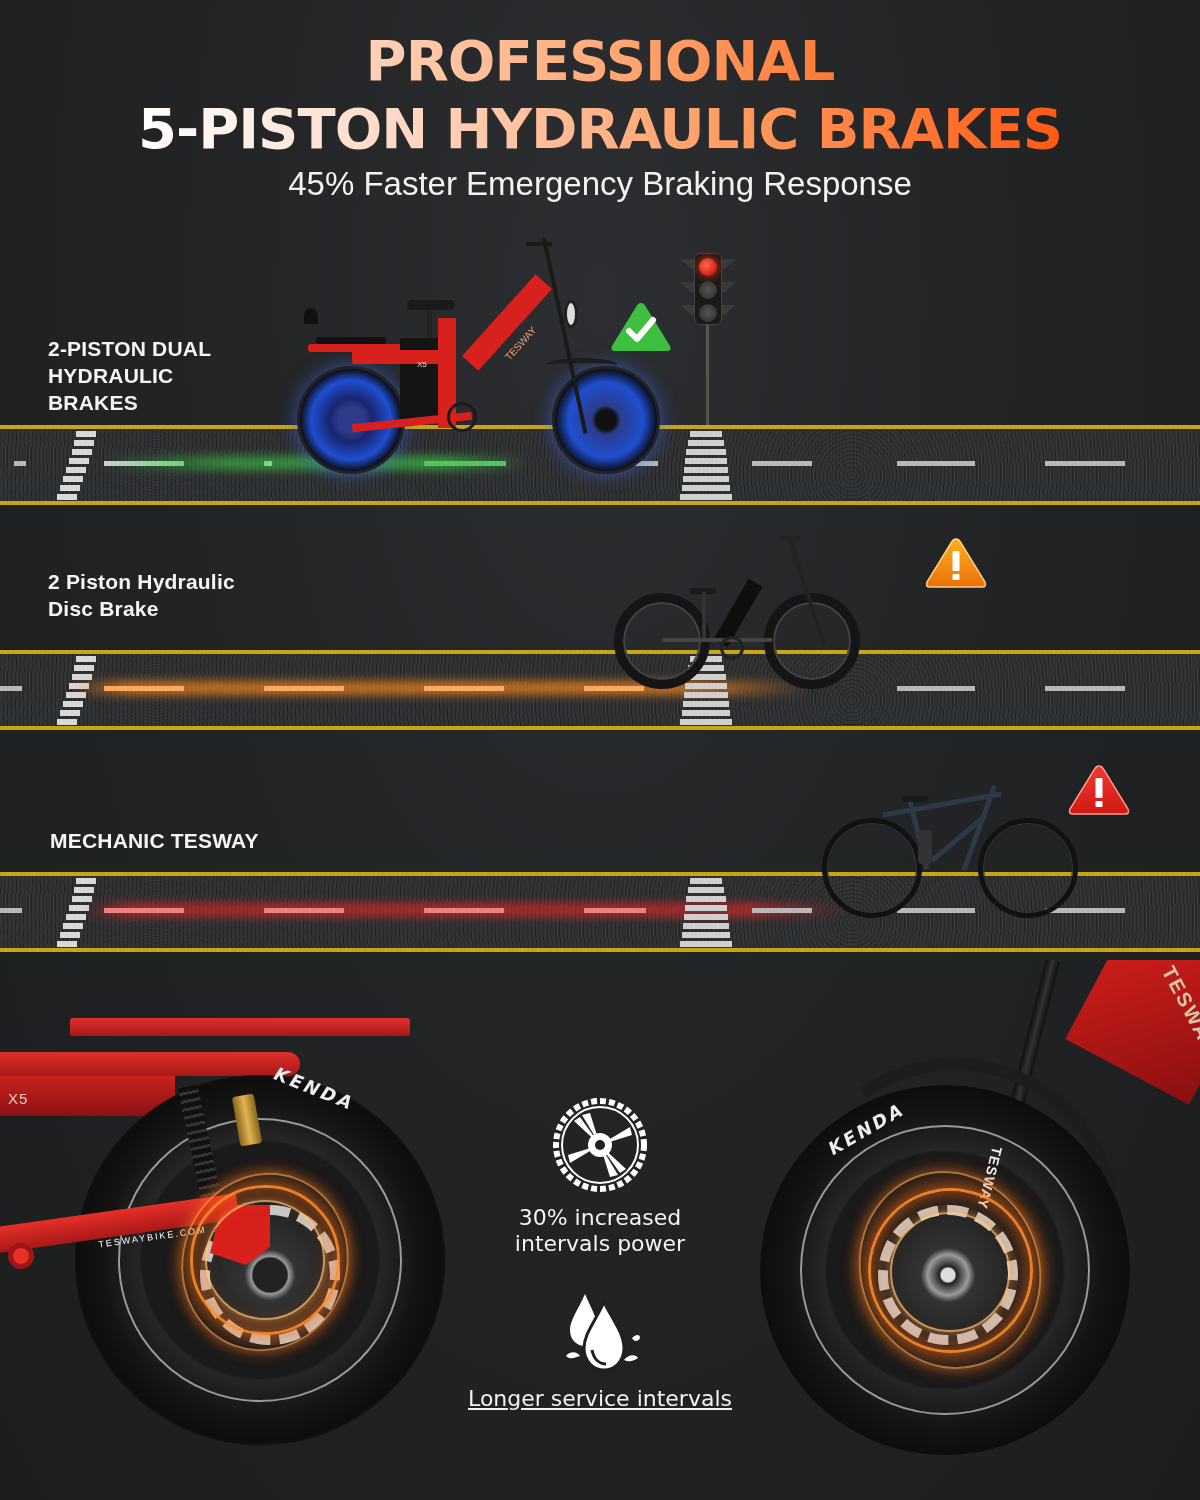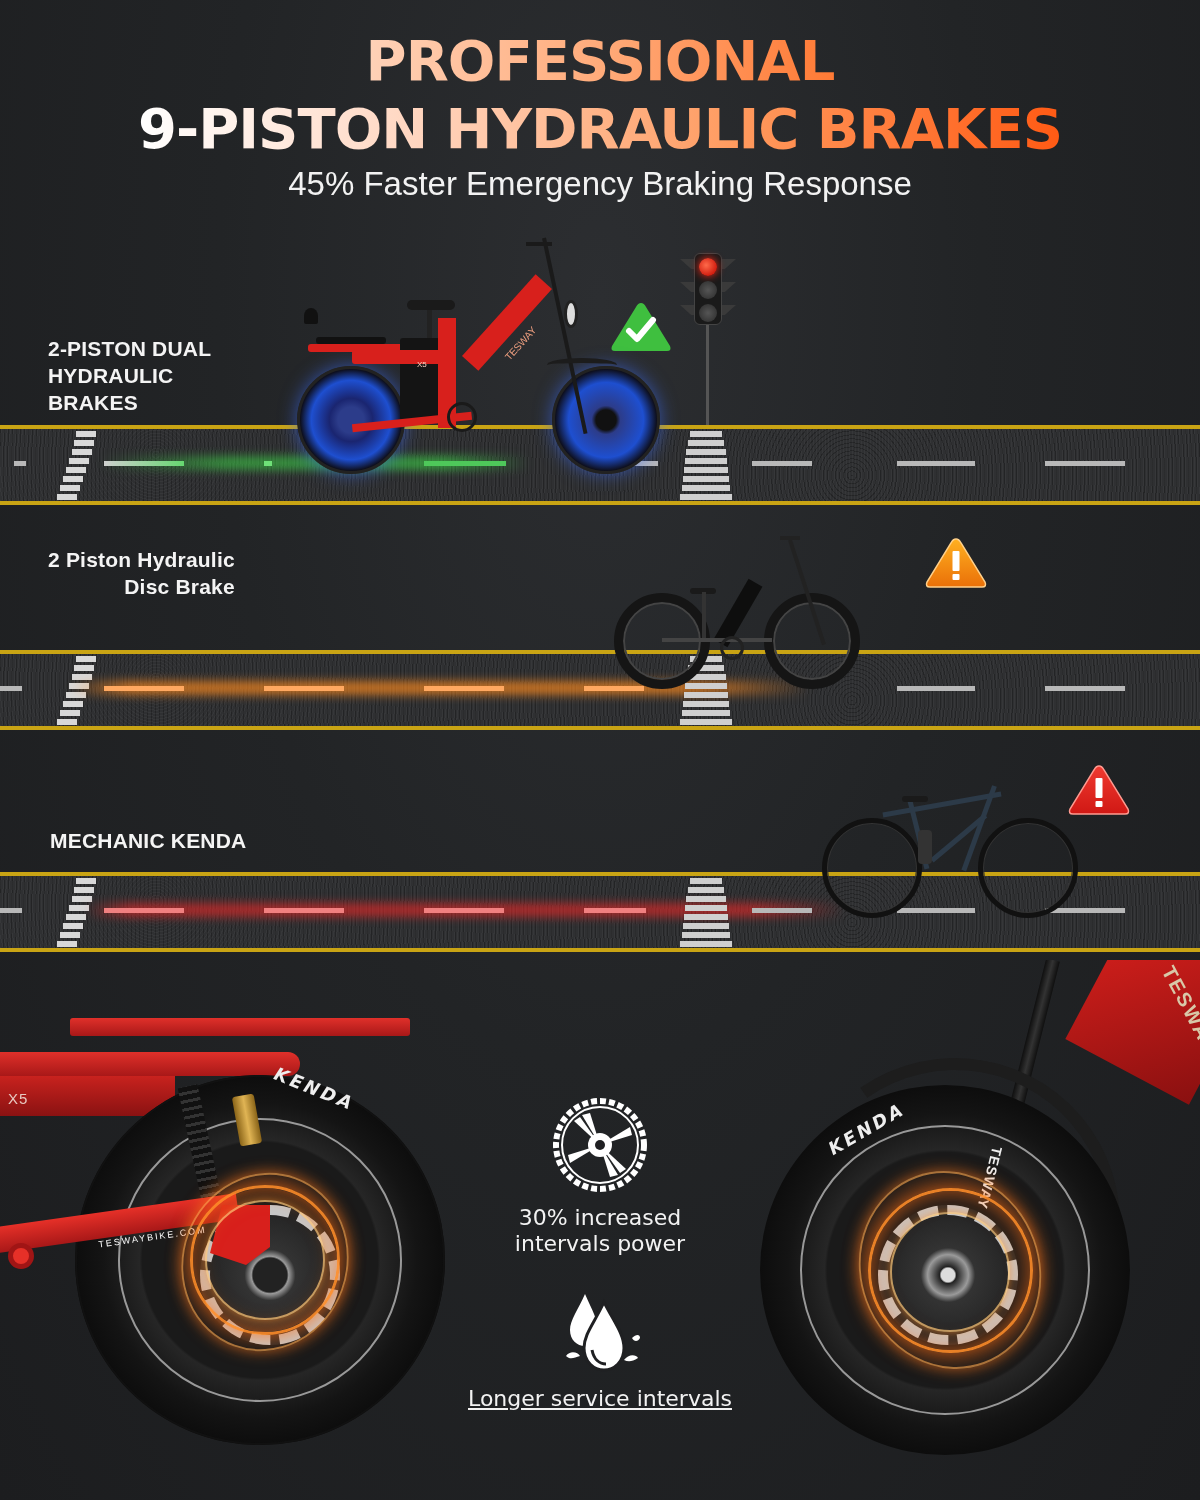--- a/index.html
+++ b/index.html
@@ -52,21 +52,21 @@
   .feat-text { font-family: "DejaVu Sans", sans-serif; font-size: 22px; line-height: 26px; color: #f2f2f2; }
   .closeup { position: absolute; }
 </style>
 </head>
 <body>
 
 <div class="page">
 
   <div class="hdr">
     <div class="l1">PROFESSIONAL</div><br>
-    <div class="l2">9-PISTON HYDRAULIC BRAKES</div>
+    <div class="l2">5-PISTON HYDRAULIC BRAKES</div>
     <div class="sub">45% Faster Emergency Braking Response</div>
   </div>
 
   <div class="lane" style="top:0;">
     <div class="lane-label" style="top:335px;">2-PISTON  DUAL
 HYDRAULIC
 BRAKES</div>
 
     <div style="position:absolute; left:680px; top:253px; width:56px; height:175px;">
       <div style="position:absolute; left:26px; top:70px; width:3px; height:105px; background:#555;"></div>
@@ -143,21 +143,21 @@
 
       <div style="position:absolute; left:250px; top:0px; width:4px; height:200px; background:#1a1a1a; transform:rotate(-12deg); transform-origin:top;"></div>
       <div style="position:absolute; left:234px; top:4px; width:26px; height:4px; background:#1a1a1a;"></div>
       <div style="position:absolute; left:272px; top:62px; width:14px; height:28px; border-radius:50%; background:#ddd; border:3px solid #222;"></div>
 
       <div style="position:absolute; left:255px; top:120px; width:70px; height:14px; border-top:5px solid #1c1c1c; border-radius:50% 50% 0 0;"></div>
     </div>
   </div>
 
   <div class="lane" style="top:0;">
-    <div class="lane-label" style="top:546px;text-align:right;">2 Piston Hydraulic
+    <div class="lane-label" style="top:568px;">2 Piston Hydraulic
 Disc Brake</div>
 
     <svg class="badge" style="left:924px; top:536px;" width="64" height="54" viewBox="0 0 64 54">
       <defs>
           <linearGradient id="og" x1="0" y1="0" x2="0" y2="1">
             <stop offset="0" stop-color="#ffb020"></stop>
             <stop offset="1" stop-color="#ea7008"></stop>
           </linearGradient>
         </defs>
       <path d="M32 3 Q35 3 37 7 L61 46 Q63 51 58 51 L6 51 Q1 51 3 46 L27 7 Q29 3 32 3 Z" fill="url(#og)" stroke="#ffd08a" stroke-width="1.5"></path>
@@ -205,21 +205,21 @@
       <div style="position:absolute; left:90px; top:64px; width:4px; height:50px; background:#333;"></div>
       <div style="position:absolute; left:118px; top:50px; width:16px; height:70px; background:#0e0e0e; transform:rotate(30deg);"></div>
       <div style="position:absolute; left:50px; top:110px; width:110px; height:4px; background:#444;"></div>
       <div style="position:absolute; left:176px; top:12px; width:4px; height:110px; background:#222; transform:rotate(-18deg); transform-origin:top;"></div>
       <div style="position:absolute; left:168px; top:8px; width:20px; height:4px; background:#222;"></div>
       <div style="position:absolute; left:108px; top:108px; width:24px; height:24px; border-radius:50%; border:3px solid #222;"></div>
     </div>
   </div>
 
   <div class="lane" style="top:0;">
-    <div class="lane-label" style="top:827px; left:50px;">MECHANIC  KENDA</div>
+    <div class="lane-label" style="top:827px; left:50px;">MECHANIC  TESWAY</div>
 
     <svg class="badge" style="left:1067px; top:763px;" width="64" height="54" viewBox="0 0 64 54">
       <defs>
           <linearGradient id="rg" x1="0" y1="0" x2="0" y2="1">
             <stop offset="0" stop-color="#f03a30"></stop>
             <stop offset="1" stop-color="#d01814"></stop>
           </linearGradient>
         </defs>
       <path d="M32 3 Q35 3 37 7 L61 46 Q63 51 58 51 L6 51 Q1 51 3 46 L27 7 Q29 3 32 3 Z" fill="url(#rg)" stroke="#ff9a90" stroke-width="1.5"></path>
       <rect x="28.5" y="15" width="7" height="20" rx="1" fill="#fff"></rect>

